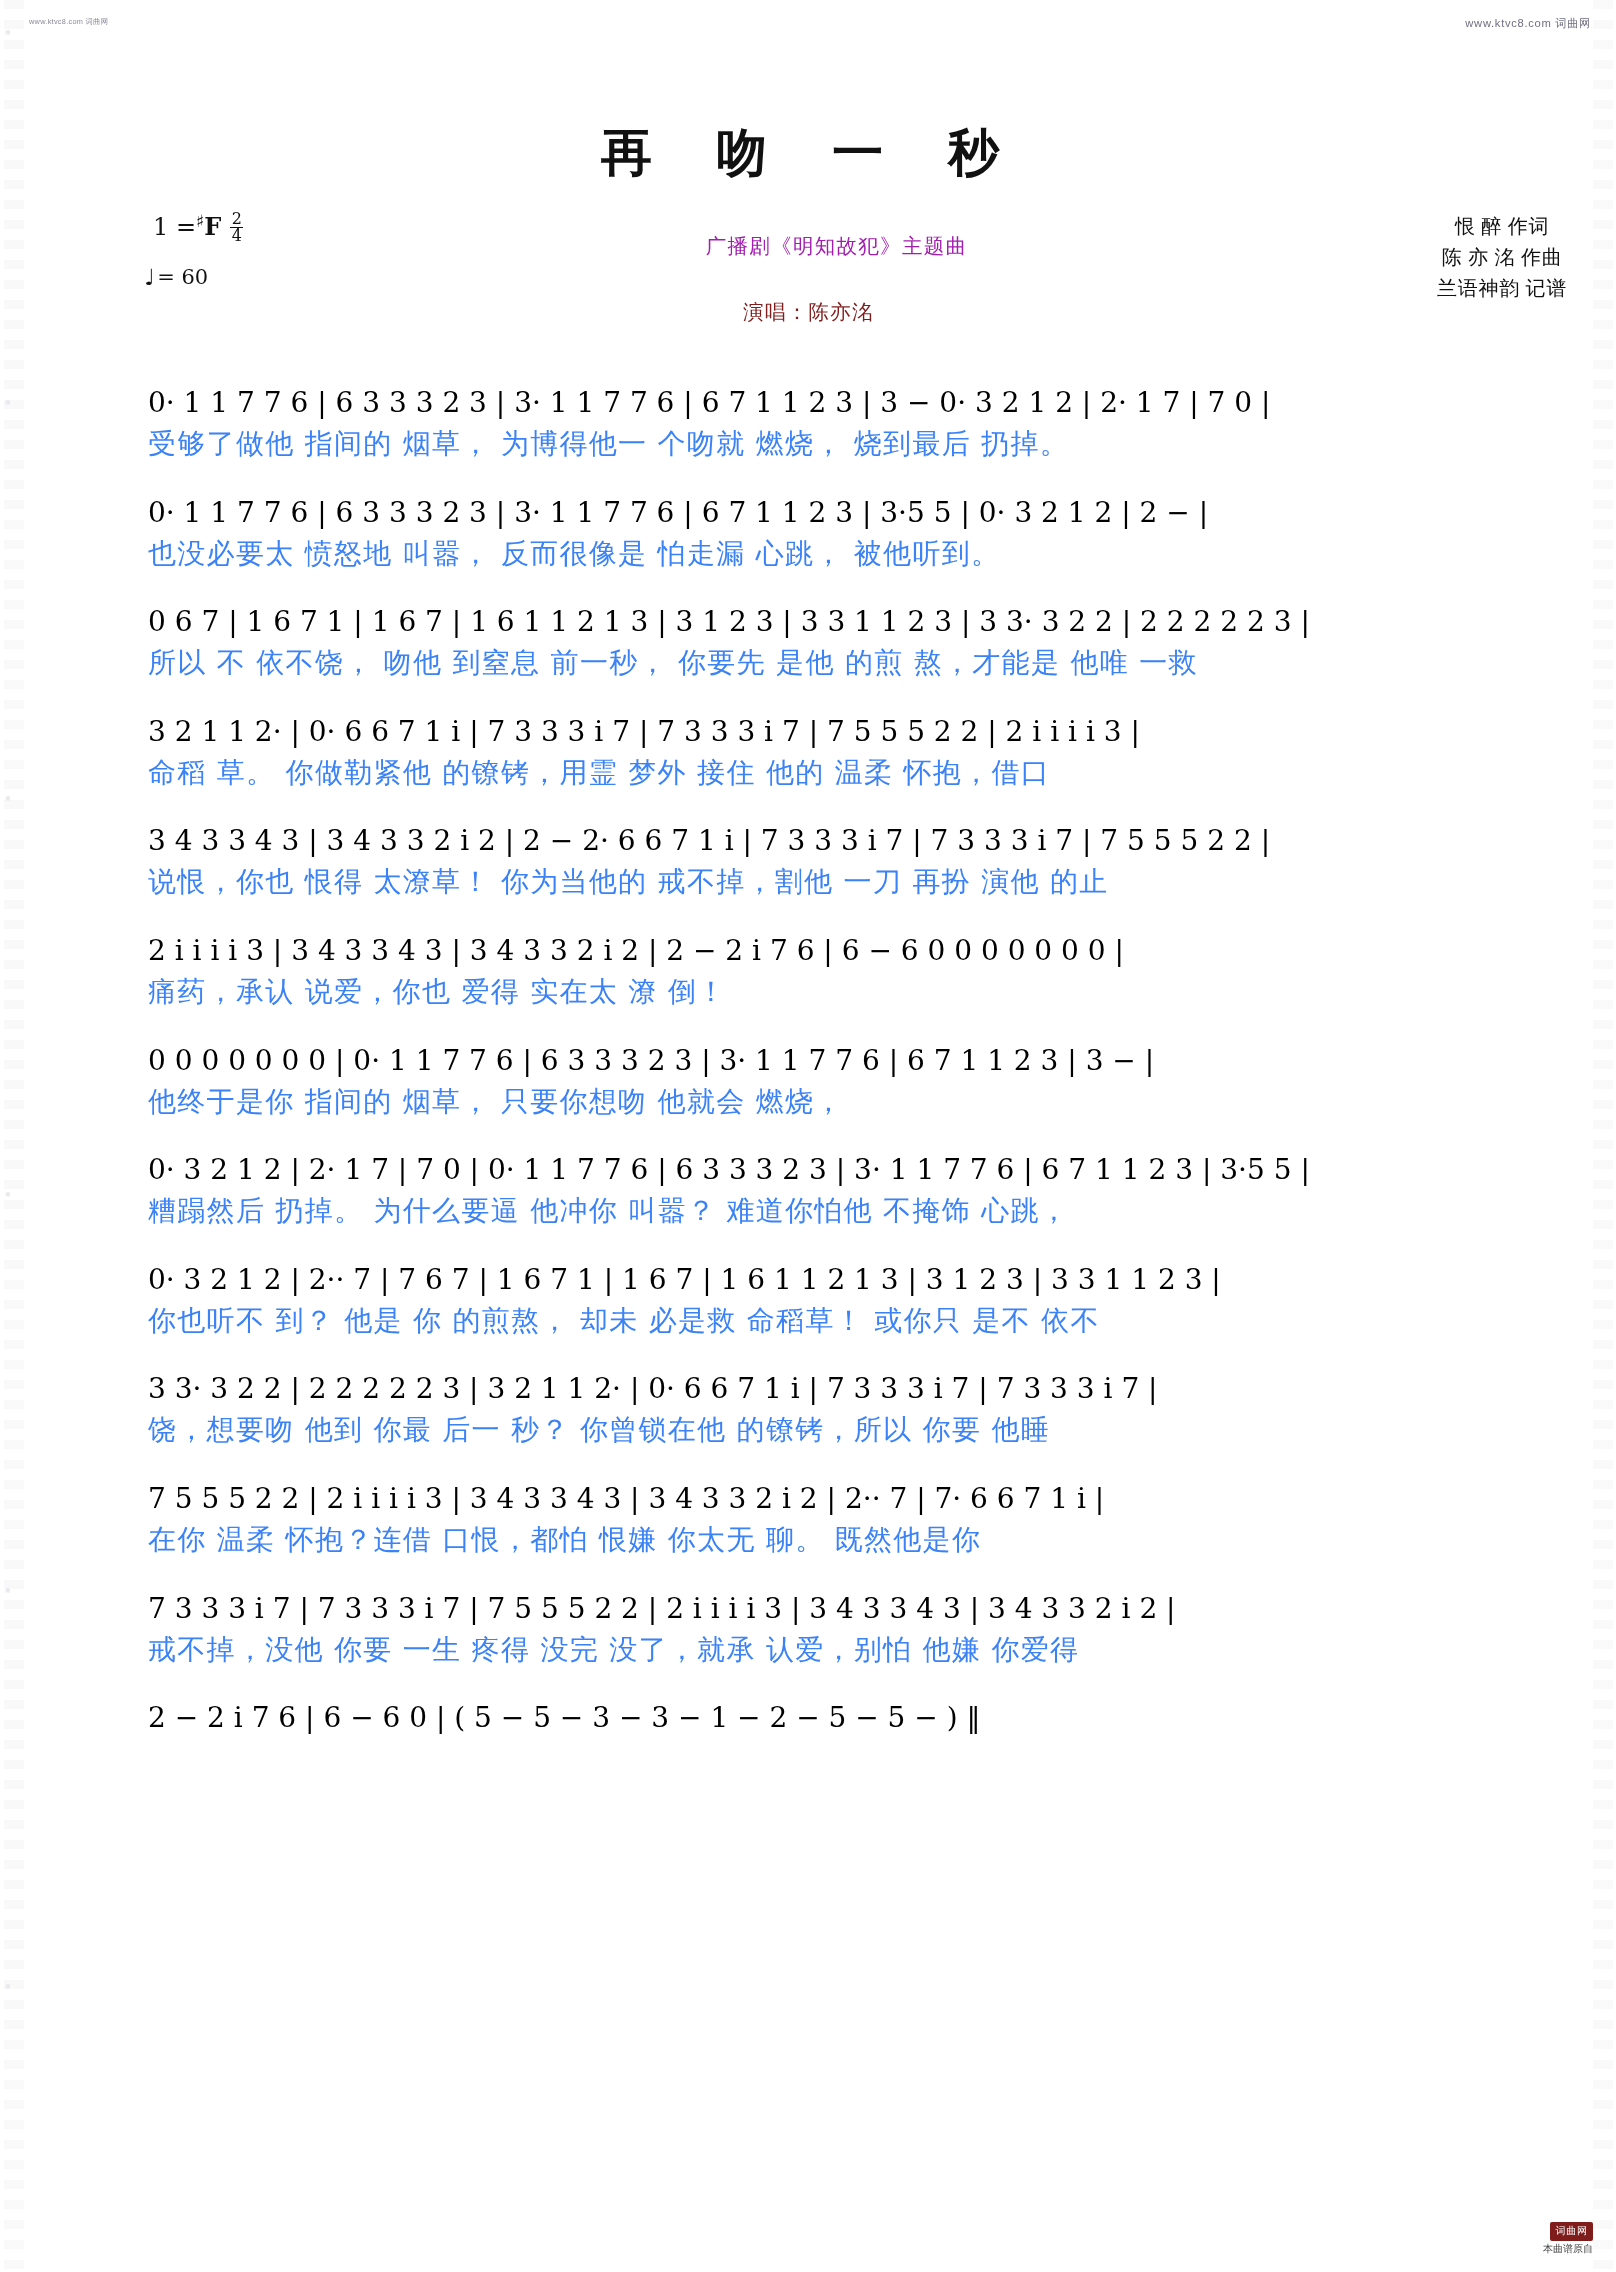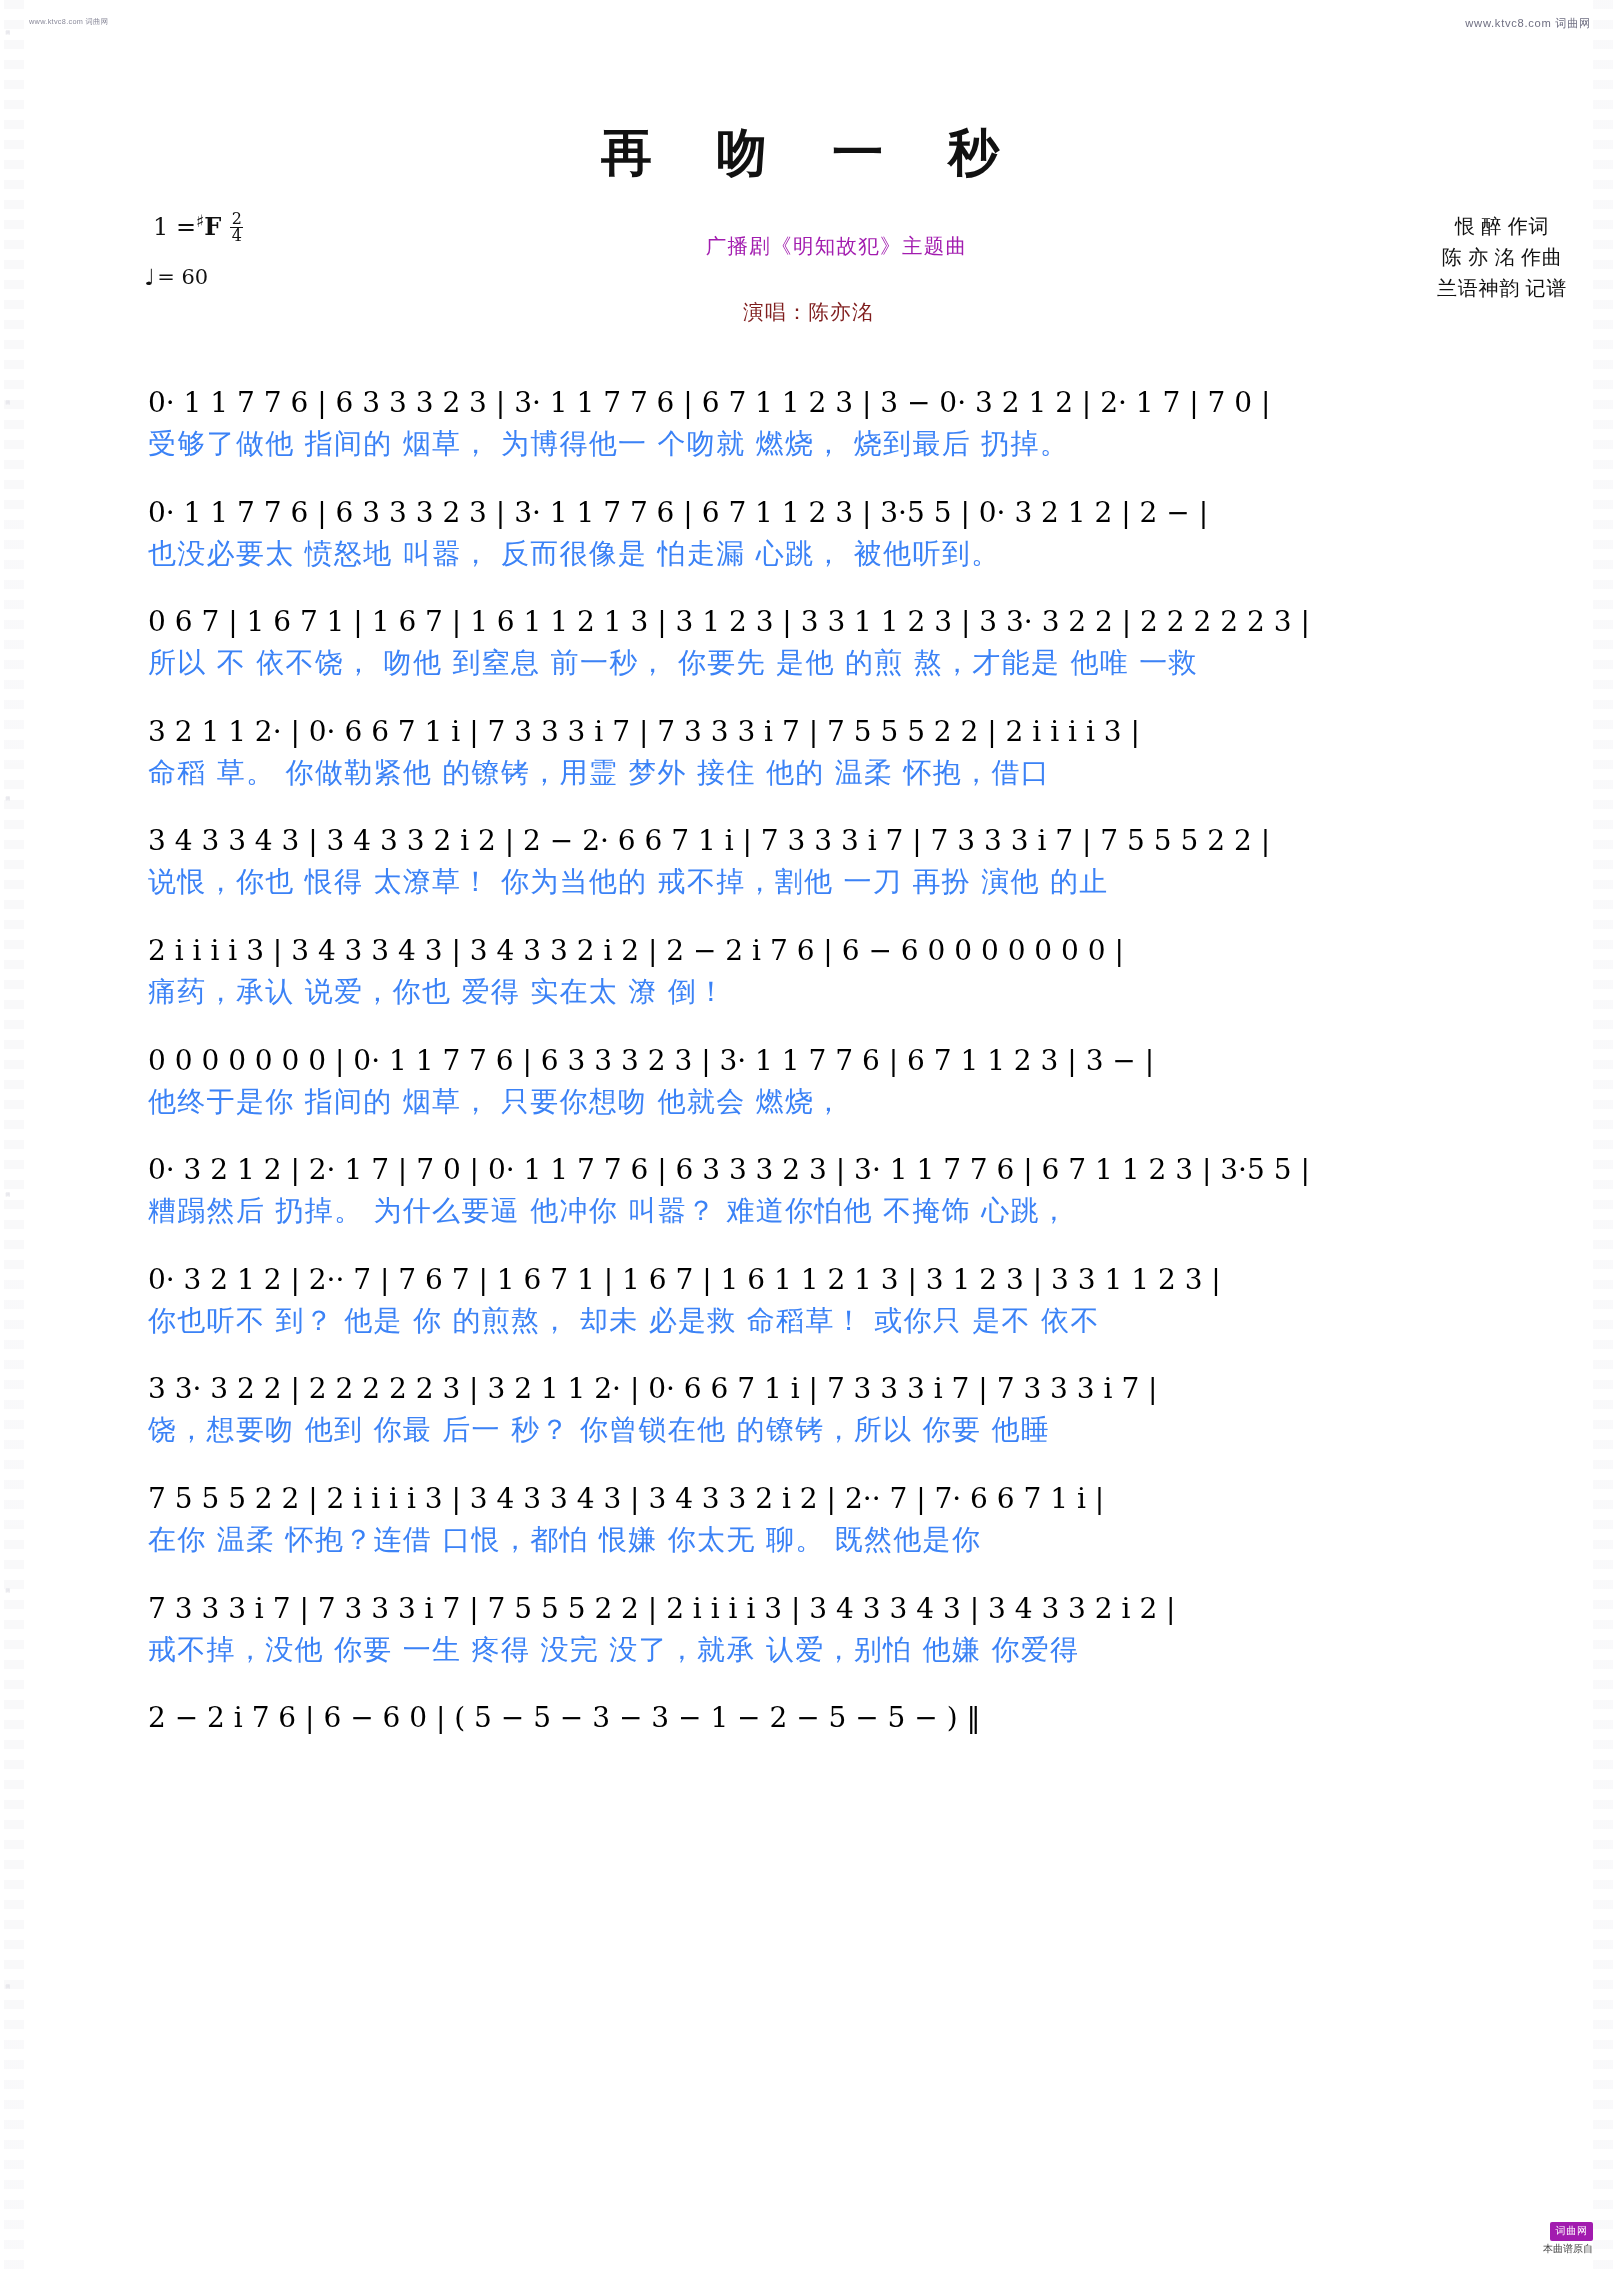--- a/index.html
+++ b/index.html
@@ -69,21 +69,21 @@
     right: 24px;
     bottom: 17px;
     font-size: 10px;
     color: #444;
     font-family: Liberation Mono, monospace;
   }
   .wm-badge {
     position: absolute;
     right: 24px;
     bottom: 32px;
-    background: #a21caf;
+    background: #7f1d1d;
     color: #fff;
     font-size: 10px;
     padding: 2.6px 5.3px;
     border-radius: 2px;
     font-family: "Liberation Sans", sans-serif;
     letter-spacing: 0.7px;
   }
 
   
   .title {

